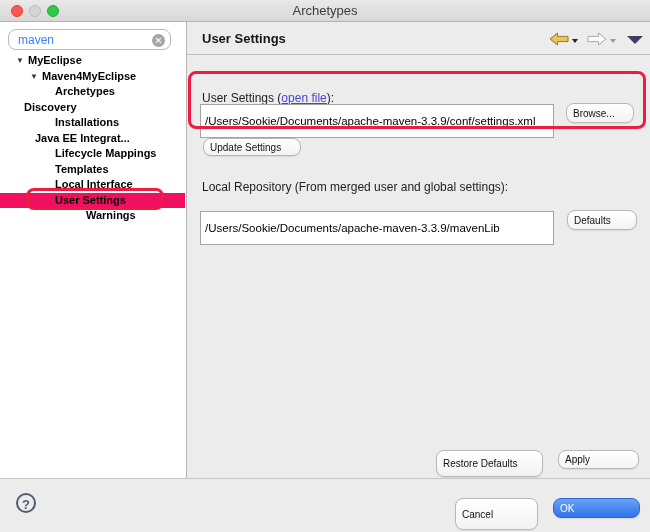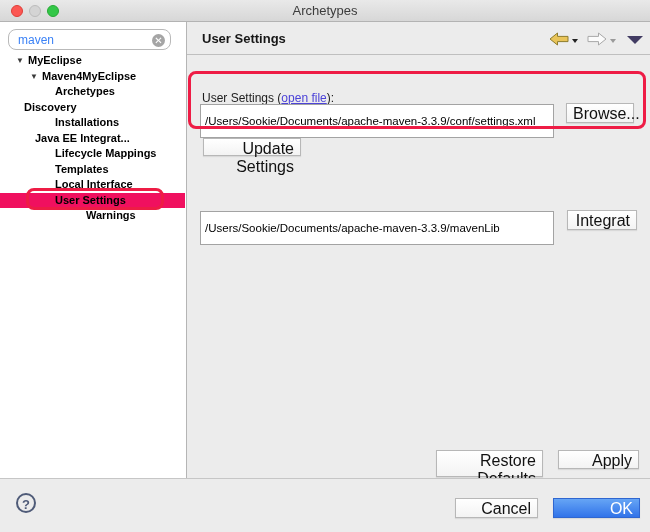--- a/index.html
+++ b/index.html
@@ -34,21 +34,21 @@
   .nav{position:absolute;right:7px;top:10px;display:flex;align-items:center;gap:3px;}
   .ddtri{width:0;height:0;border-left:3.5px solid transparent;border-right:3.5px solid transparent;border-top:4.5px solid #222;margin-top:3px;}
   .ddtri.dim{border-top-color:#9a9a9a;}
   .menutri{width:0;height:0;border-left:8px solid transparent;border-right:8px solid transparent;border-top:8px solid #423c63;margin-left:8px;margin-top:2px;}
 
   .flabel{position:absolute;font-size:12px;color:#1d1d1d;}
   .flabel a{color:#4c43d8;text-decoration:underline;cursor:pointer;}
   .pathfield{position:absolute;height:34px;background:#fff;border:1px solid #a3a3a3;
     font-size:11.5px;color:#000;padding:0 4px;line-height:16px;}
   .btn{position:absolute;background:linear-gradient(#ffffff,#f3f3f3);border:1px solid #b7b7b7;
-    border-radius:0;font-size:16px;color:#111;text-align:right;cursor:default;
+    border-radius:8px;font-size:10px;color:#111;text-align:left;cursor:default;
     box-shadow:0 1px 1px rgba(0,0,0,0.08);}
   .btn-ok{background:linear-gradient(#66a5f5,#3173e9);border:1px solid #2f66d0;color:#fff;}
 
   
   .footer{position:absolute;left:0;top:478px;width:650px;height:54px;background:#ececec;border-top:1px solid #c6c6c6;}
   .help{position:absolute;left:16px;top:14px;width:20px;height:20px;border-radius:50%;
     border:2px solid #4f5b78;color:#4f5b78;font-size:13px;font-weight:bold;line-height:20px;text-align:center;cursor:default;}
 
   
   .ring{position:absolute;border:3px solid #ee1c45;border-radius:8px;pointer-events:none;z-index:10;}
@@ -103,28 +103,29 @@
       </div>
     </div>
 
     <div class="flabel" style="left:15px;top:57px;margin-top:12px;">
       <span>User Settings (</span><a>open file</a><span>):</span>
     </div>
     <input class="pathfield" style="left: 13px; top: 82px; width: 354px;" readonly="" value="/Users/Sookie/Documents/apache-maven-3.3.9/conf/settings.xml">
     <button class="btn" style="left:379px;top:81px;width:68px;height:20px;">Browse...</button>
     <button class="btn" style="left:16px;top:116px;width:98px;height:18px;">Update Settings</button>
 
+    <div class="flabel" style="left:15px;top:158px;">Local Repository (From merged user and global settings):</div>
     <input class="pathfield" style="left: 13px; top: 189px; width: 354px;" readonly="" value="/Users/Sookie/Documents/apache-maven-3.3.9/mavenLib">
-    <button class="btn" style="left:380px;top:188px;width:70px;height:20px;">Integrat</button>
+    <button class="btn" style="left:380px;top:188px;width:70px;height:20px;">Defaults</button>
 
     <button class="btn" style="left:249px;top:428px;width:107px;height:27px;">Restore Defaults</button>
     <button class="btn" style="left:371px;top:428px;width:81px;height:19px;">Apply</button>
   </div>
 
   <div class="footer">
     <div class="help">?</div>
-    <button class="btn" style="left:455px;top:19px;width:83px;height:20px;">Cancel</button>
+    <button class="btn" style="left:455px;top:19px;width:83px;height:32px;">Cancel</button>
     <button class="btn btn-ok" style="left:553px;top:19px;width:87px;height:20px;">OK</button>
   </div>
 
   <div class="ring ring1"></div>
   <div class="ring ring2"></div>
 </div>
 
 </body></html>

